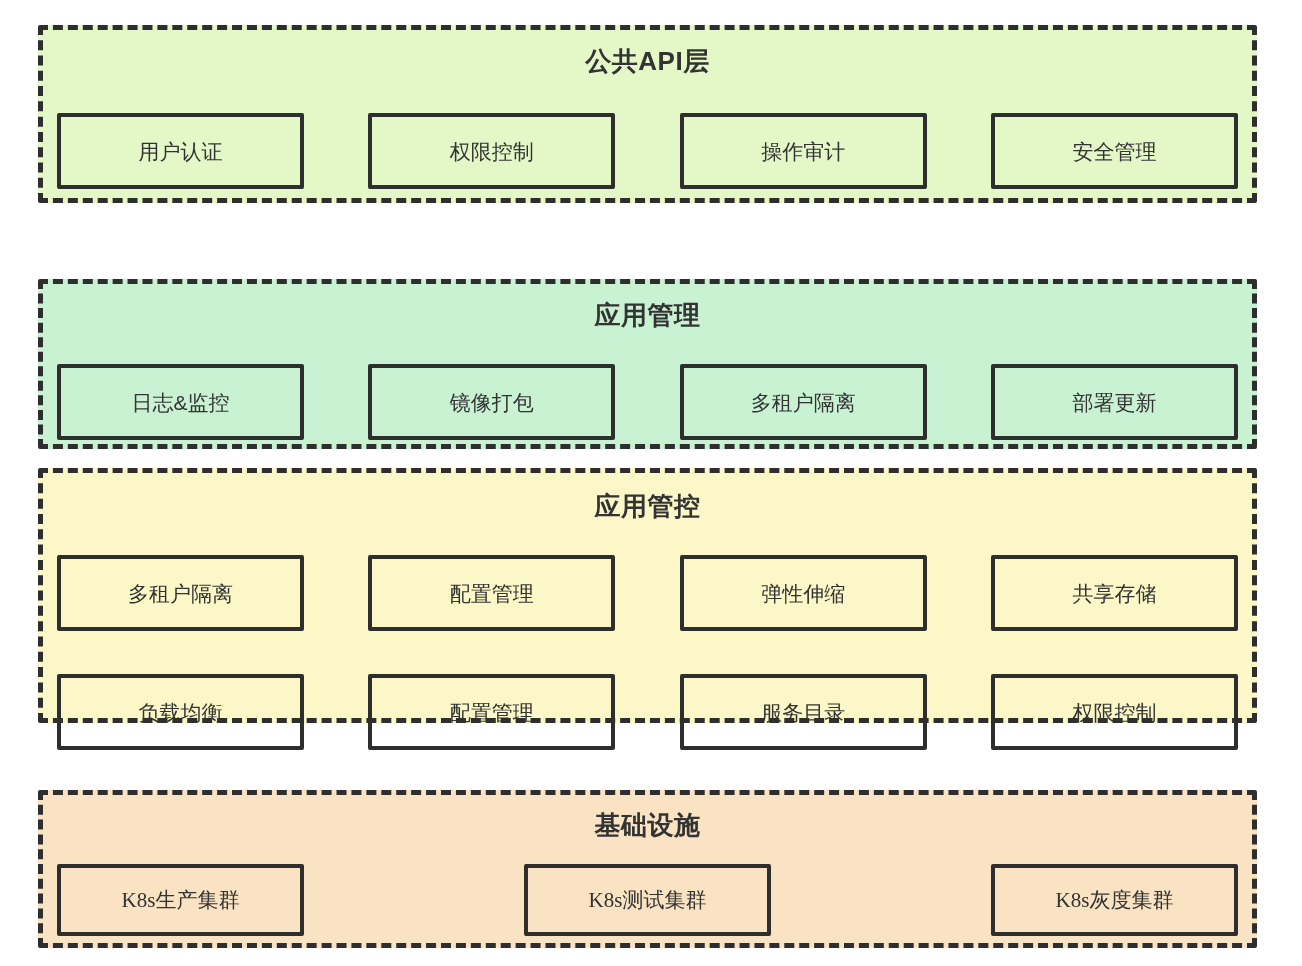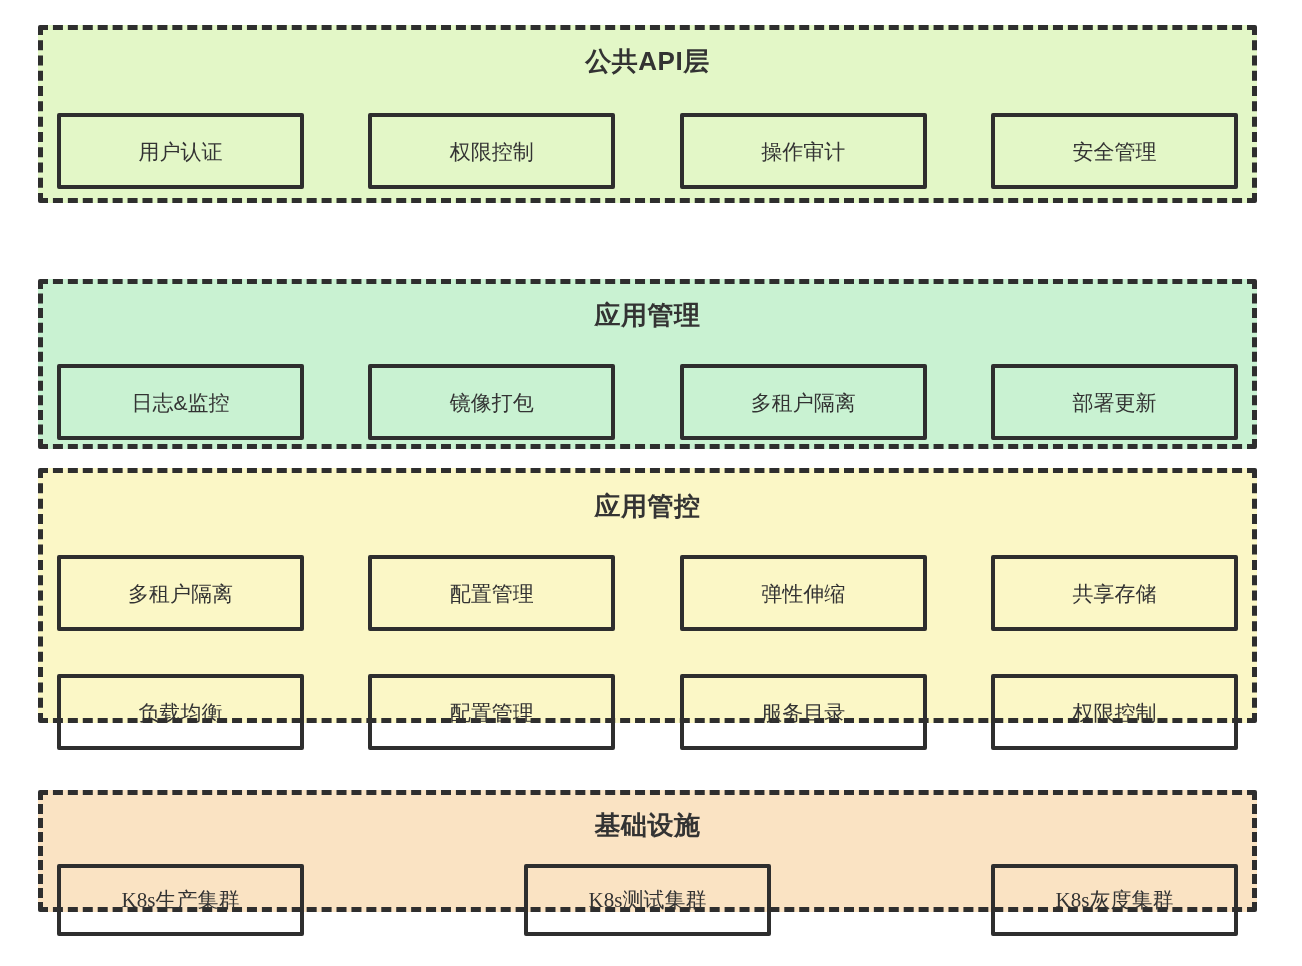--- a/index.html
+++ b/index.html
@@ -20,21 +20,21 @@
     position: absolute;
     left: 38px;
     width: 1219px;
     box-sizing: border-box;
     border: 5px dashed #2e2e2e;
     border-radius: 2px;
   }
   #layer-public-api      { top: 25px;  height: 178px; }
   #layer-app-management  { top: 263px; height: 170px; }
   #layer-app-control     { top: 468px; height: 255px; }
-  #layer-infrastructure  { top: 790px; height: 122px; }
+  #layer-infrastructure  { top: 790px; height: 158px; }
 
   .layer-title {
     text-align: center;
     font-size: 26px;
     font-weight: 700;
     line-height: 28px;
     margin-top: 17px;
     letter-spacing: 0.5px;
   }
   #layer-app-control .layer-title { margin-top: 19px; }

